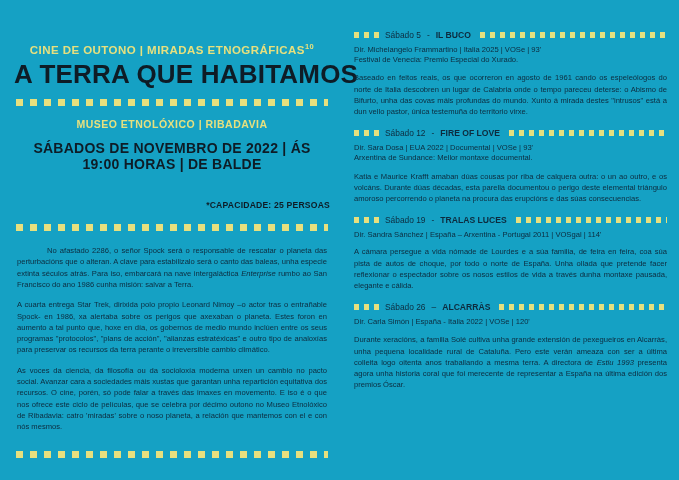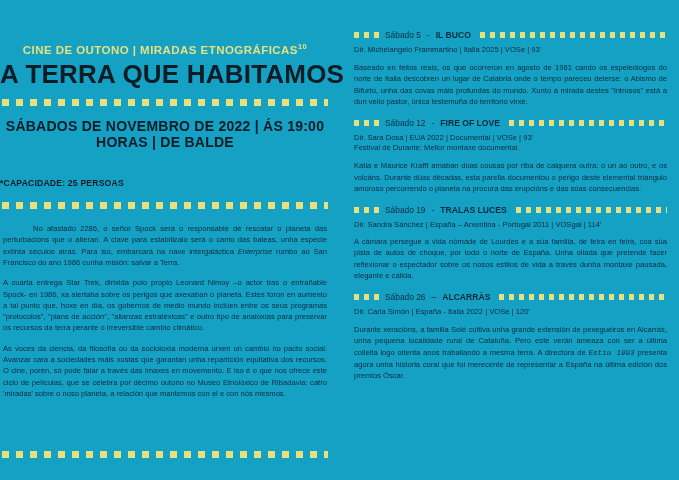--- a/index.html
+++ b/index.html
@@ -18,21 +18,21 @@
     width: 679px;
     height: 480px;
     display: flex;
     position: relative;
     background: #15a1c4;
   }
 
   
   .col-left {
     width: 344px;
-    padding: 22px 14px 0 0;
+    padding: 22px 14px 0 14px;
     display: flex;
     flex-direction: column;
   }
   .col-right {
     width: 335px;
     padding: 30px 12px 8px 10px;
     display: flex;
     flex-direction: column;
   }
 
@@ -85,21 +85,21 @@
   }
   .when {
     text-align: center;
     font-size: 14px;
     font-weight: bold;
     letter-spacing: 0.25px;
     color: #0e1c26;
     margin-bottom: 28px;
   }
   .capacity {
-    text-align: left;
+    text-align: right;
     font-size: 8.6px;
     font-weight: bold;
     letter-spacing: 0.2px;
     color: #0e1c26;
     margin-bottom: 14px;
   }
 
   
   .intro { padding: 0 3px; }
   .intro p {
@@ -166,39 +166,40 @@
     color: #0d2b3e;
     margin-bottom: 7px;
   }
   .credits b { font-weight: normal; }
   .synopsis {
     font-size: 7.6px;
     line-height: 11.2px;
     text-align: justify;
     color: #0d2b3e;
   }
-  .synopsis i { font-style: italic; font-family: Liberation Mono, monospace; }
+  .synopsis i { font-style: italic; }
 
   .spacer { flex: 1 1 auto; }
 </style>
 </head>
 <body>
 
 <div class="poster">
 
   <div class="col-left">
 
     <div class="kicker">
       <span>CINE DE OUTONO | MIRADAS ETNOGRÁFICAS</span><sup>10</sup>
     </div>
 
     <div class="main-title">A TERRA QUE HABITAMOS</div>
 
     <div class="dotrule dotrule-top"></div>
 
+    <div class="venue">MUSEO ETNOLÓXICO | RIBADAVIA</div>
 
     <div class="when">SÁBADOS DE NOVEMBRO DE 2022 | ÁS 19:00 HORAS | DE BALDE</div>
 
     <div class="capacity">*CAPACIDADE: 25 PERSOAS</div>
 
     <div class="dotrule" style="margin:0 2px 14px 2px;"></div>
 
     <div class="intro">
       <p class="first">
         <span>No afastado 2286, o señor Spock será o responsable de rescatar o planeta das perturbacións que o alteran. A clave para estabilizalo será o canto das baleas, unha especie extinta séculos atrás. Para iso, embarcará na nave intergaláctica </span><i>Enterprise</i><span> rumbo ao San Francisco do ano 1986 cunha misión: salvar a Terra.</span>
@@ -219,37 +220,38 @@
         <span class="lead-dots"></span>
         <span class="date">Sábado 5</span>
         <span class="sep">-</span>
         <span class="name">IL BUCO</span>
         <span class="trail-dots"></span>
       </div>
       <div class="credits">
         <span>Dir.</span>
         <b>Michelangelo Frammartino</b>
         <span>| Italia 2025 | VOSe | 93'</span><br>
+        <span>Festival de Venecia: Premio Especial do Xurado.</span>
       </div>
       <div class="synopsis">Baseado en feitos reais, os que ocorreron en agosto de 1961 cando os espeleólogos do norte de Italia descobren un lugar de Calabria onde o tempo pareceu deterse: o Abismo de Bifurto, unha das covas máis profundas do mundo. Xunto á mirada destes "intrusos" está a dun vello pastor, única testemuña do territorio virxe.</div>
     </div>
 
     <div class="film">
       <div class="film-head">
         <span class="lead-dots"></span>
         <span class="date">Sábado 12</span>
         <span class="sep">-</span>
         <span class="name">FIRE OF LOVE</span>
         <span class="trail-dots"></span>
       </div>
       <div class="credits">
         <span>Dir.</span>
         <b>Sara Dosa</b>
         <span>| EUA 2022 | Documental | VOSe | 93'</span><br>
-        <span>Festival de Durante: Mellor montaxe documental.</span>
+        <span>Arxentina de Sundance: Mellor montaxe documental.</span>
       </div>
       <div class="synopsis">Katia e Maurice Krafft amaban dúas cousas por riba de calquera outra: o un ao outro, e os volcáns. Durante dúas décadas, esta parella documentou o perigo deste elemental triángulo amoroso percorrendo o planeta na procura das erupcións e das súas consecuencias.</div>
     </div>
 
     <div class="film">
       <div class="film-head">
         <span class="lead-dots"></span>
         <span class="date">Sábado 19</span>
         <span class="sep">-</span>
         <span class="name">TRALAS LUCES</span>

